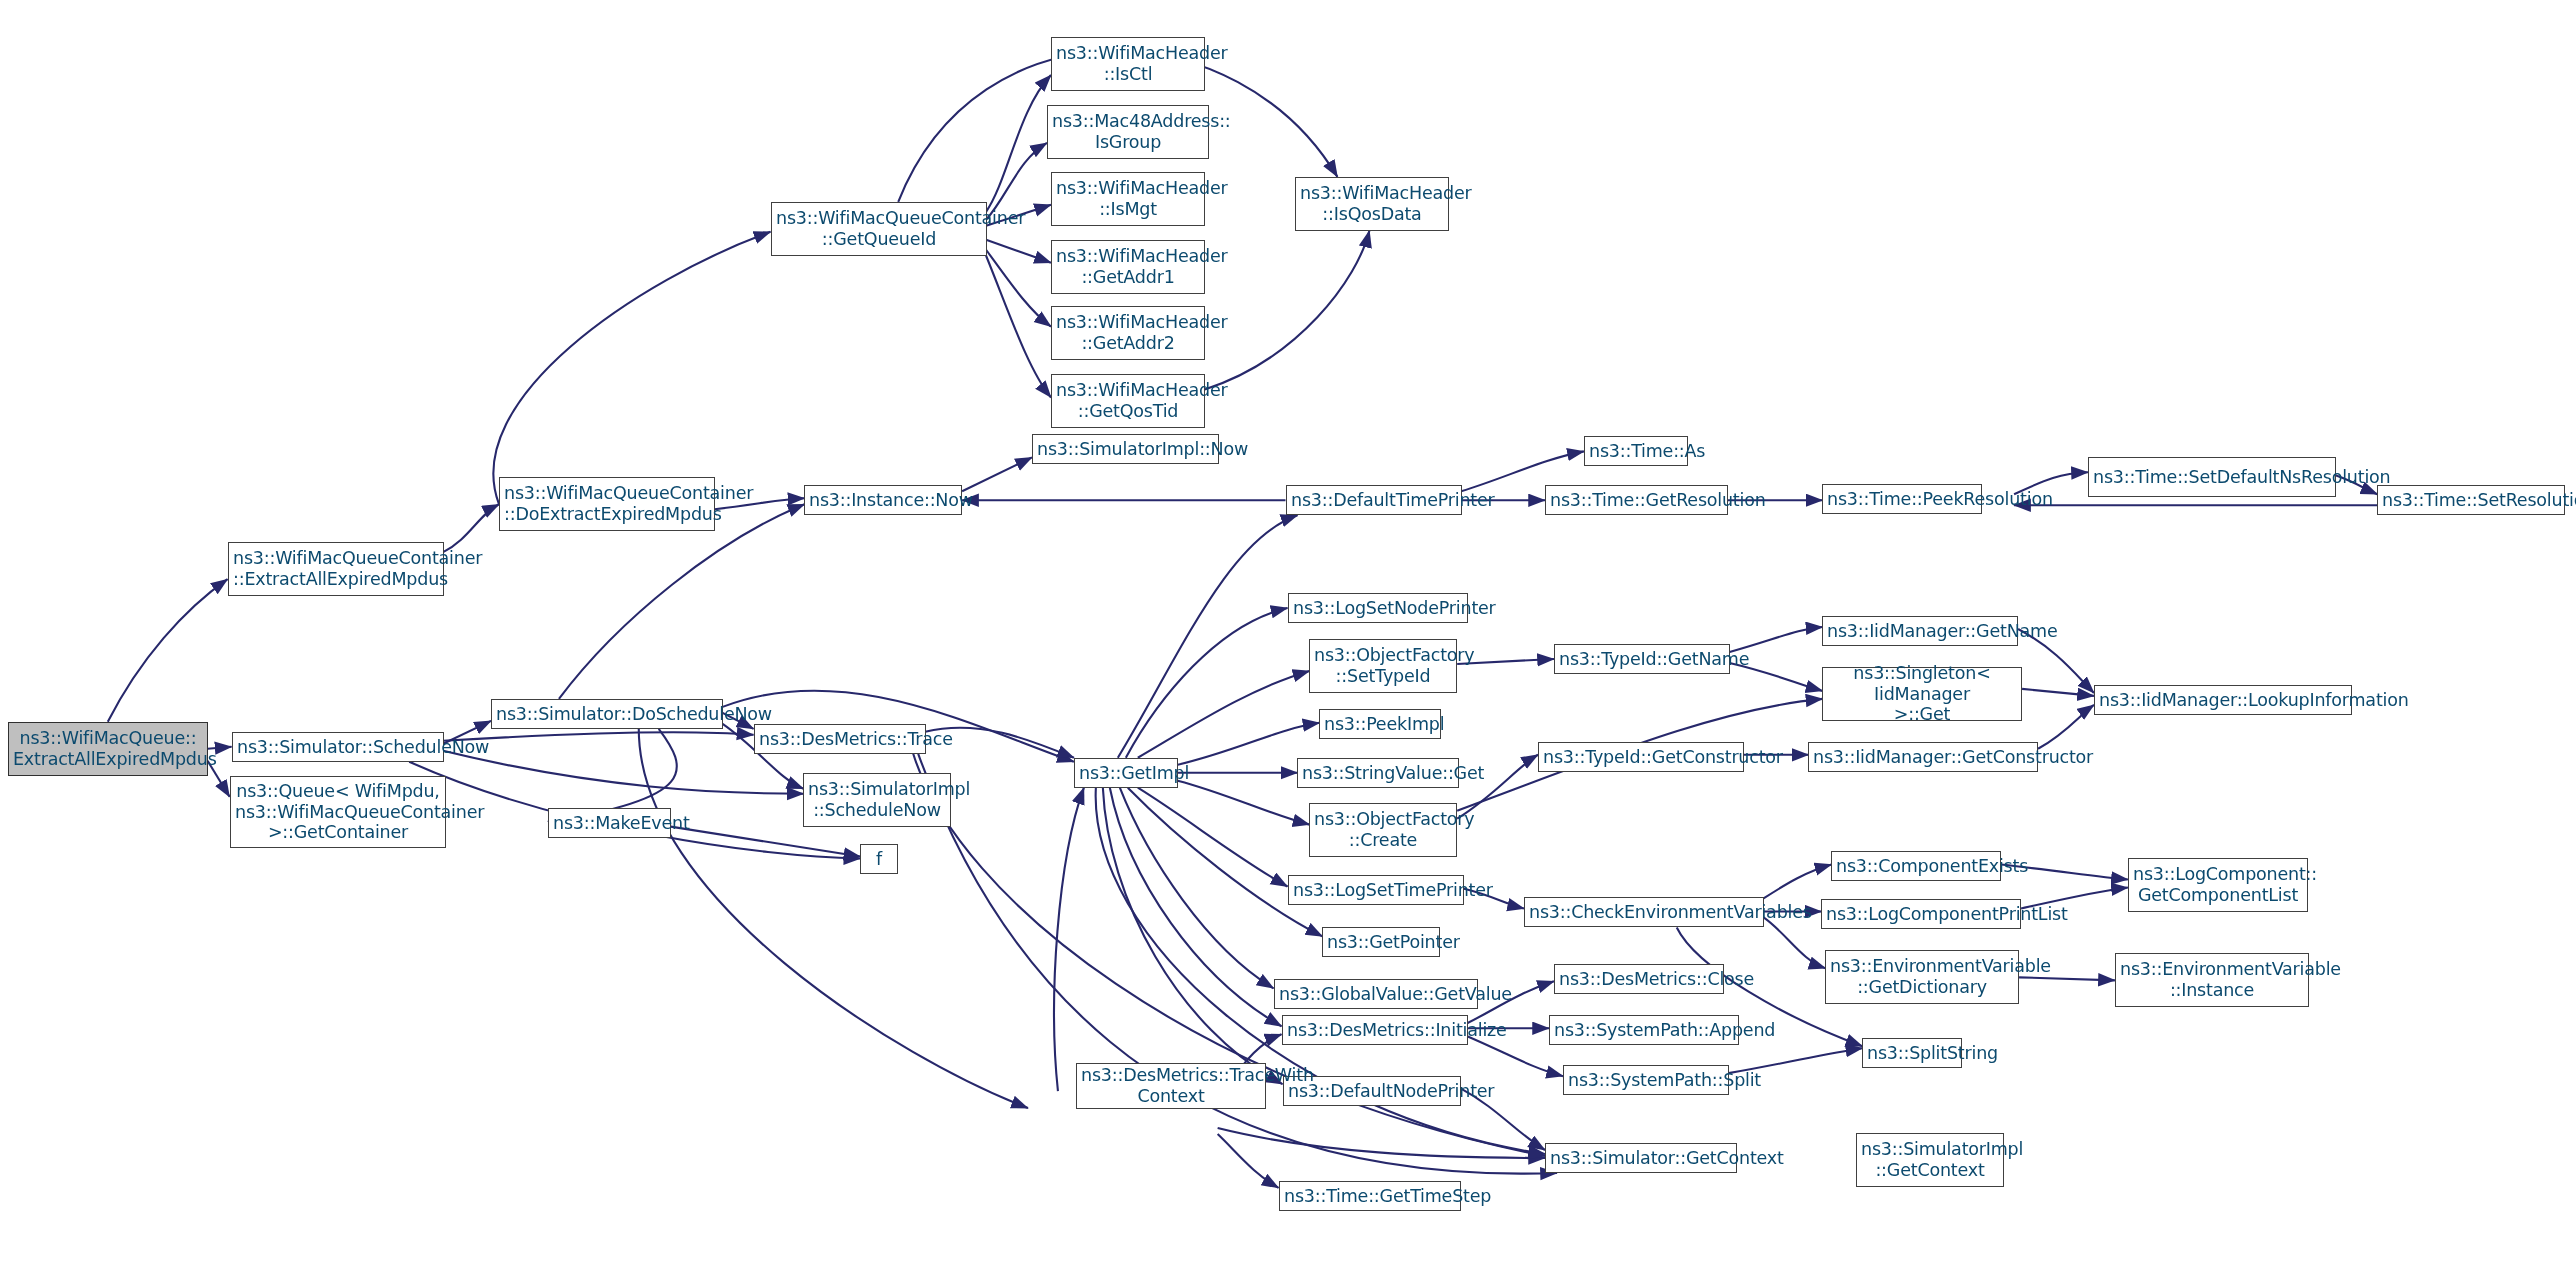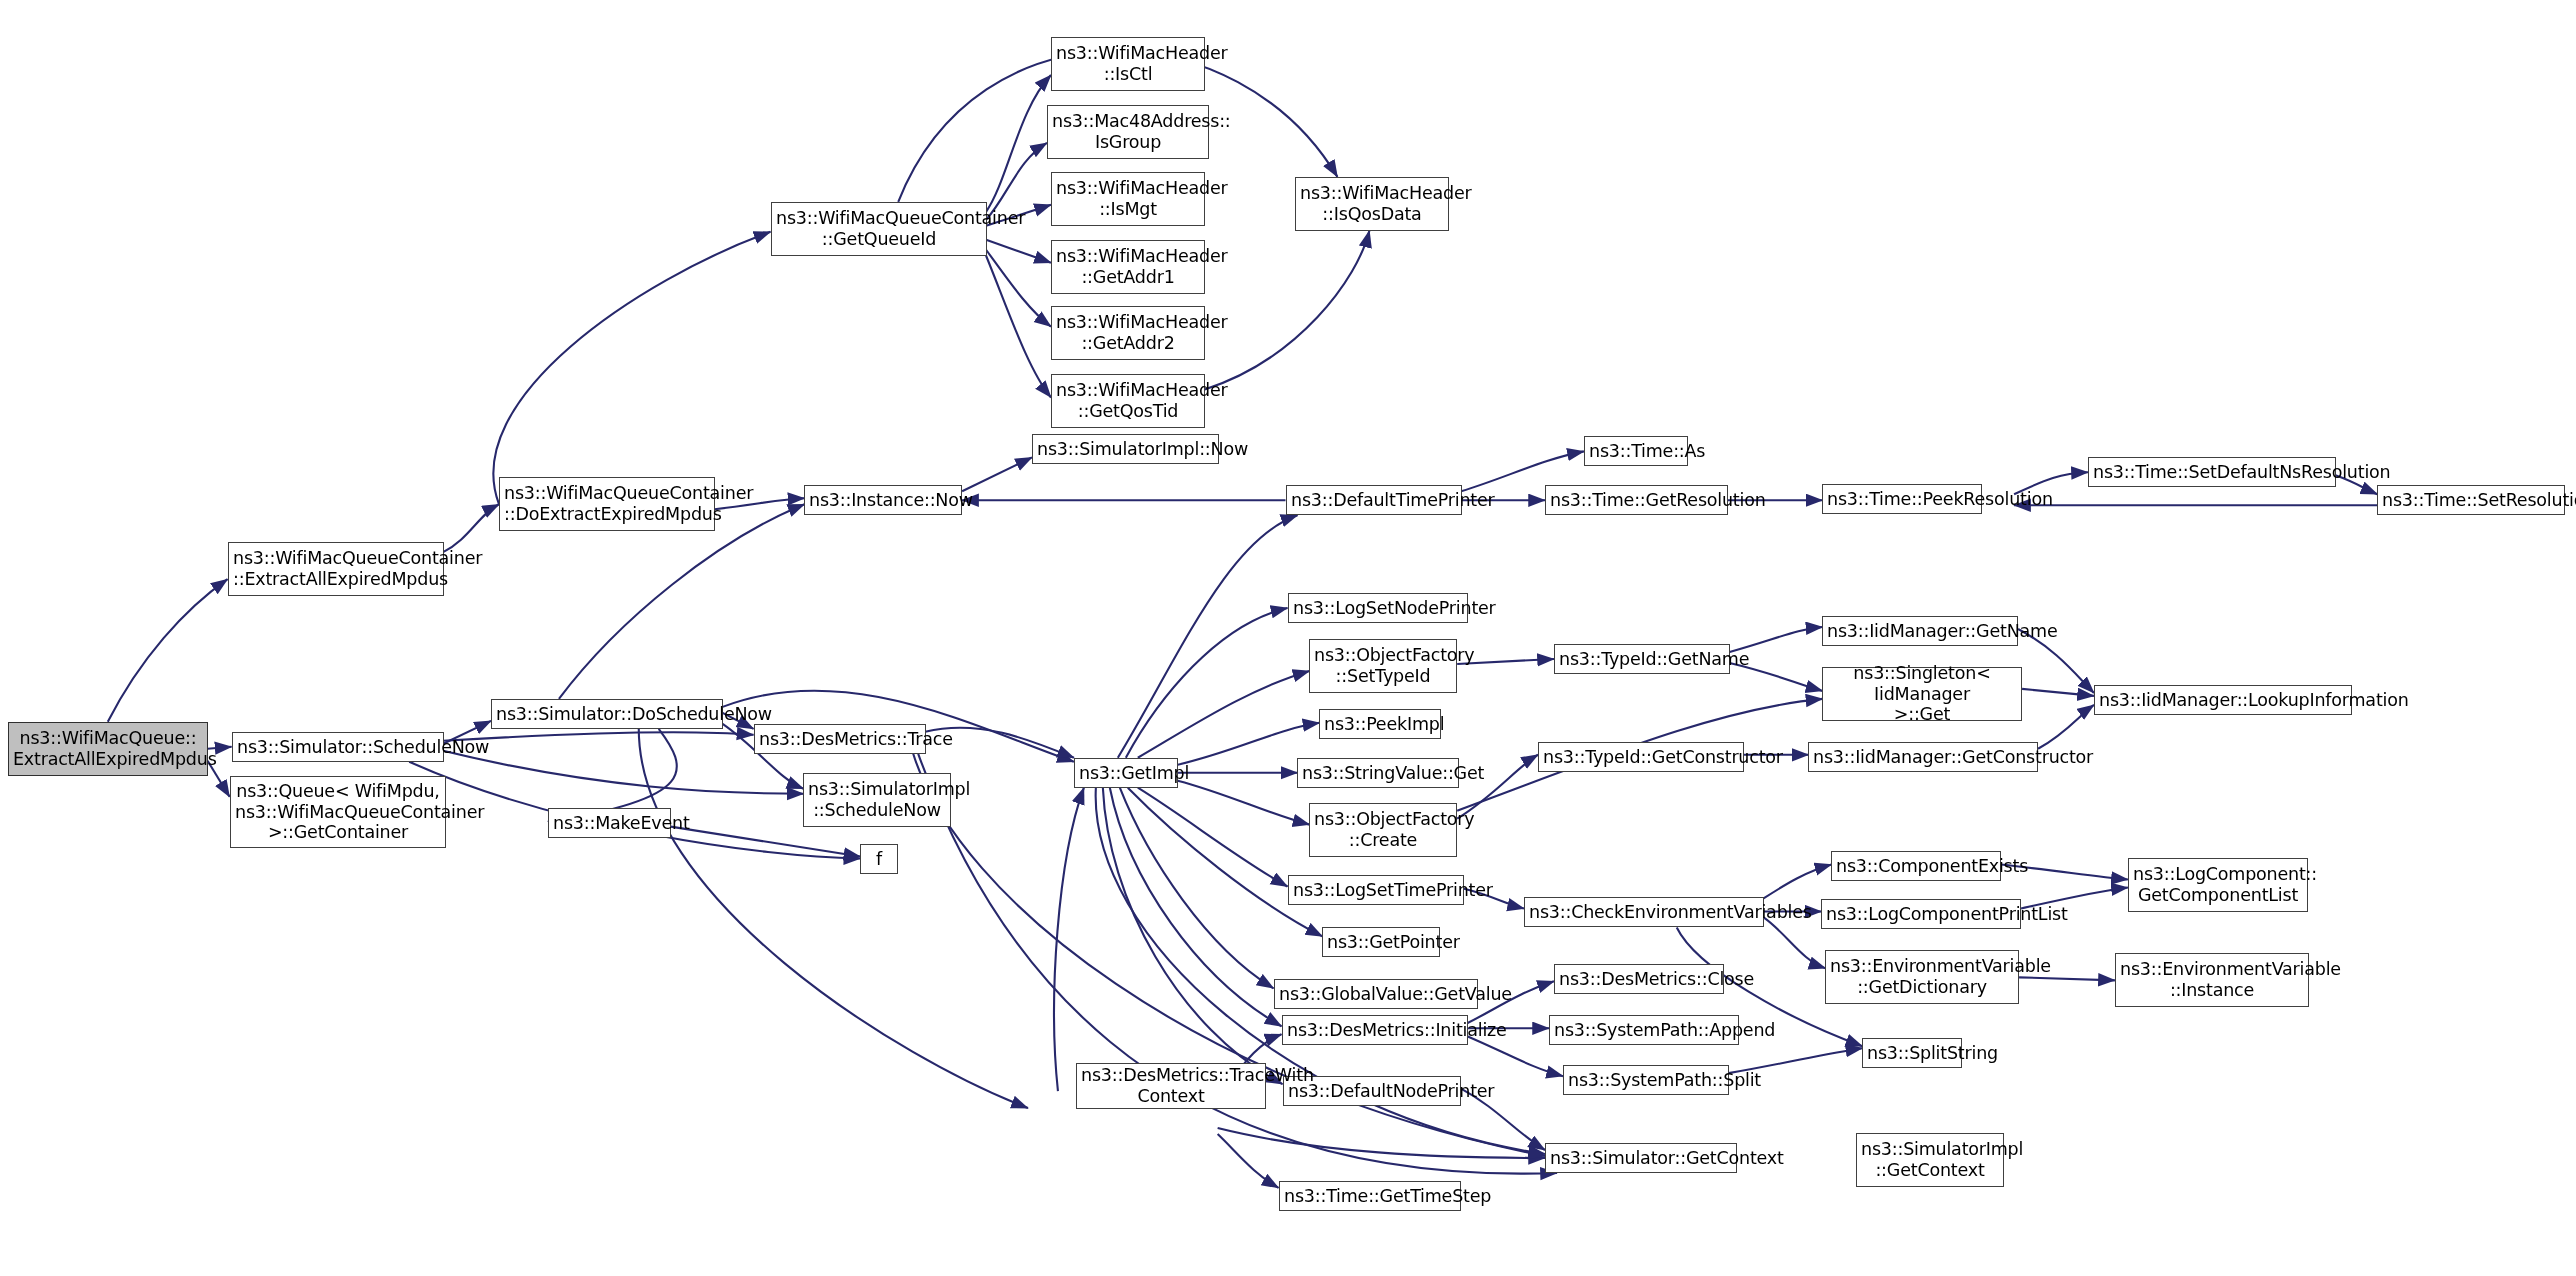--- a/index.html
+++ b/index.html
@@ -11,21 +11,21 @@
     background:#ffffff;
     overflow:hidden;
     font-family:"DejaVu Sans","Liberation Sans",sans-serif;
   }
   #edges{position:absolute;left:0;top:0;width:2576px;height:1277px;pointer-events:none;}
   .node{
     position:absolute;
     box-sizing:border-box;
     border:1.6px solid #404040;
     background:#ffffff;
-    color:#000000;
+    color:#0c4a6e;
     display:flex;
     align-items:center;
     justify-content:center;
     text-align:center;
     font-size:17.5px;
     line-height:1.18;
     letter-spacing:-0.2px;
     white-space:pre-line;
     padding:0 4px;
   }
@@ -147,21 +147,21 @@
       <div class="node" style="left: 1051px; top: 374px; width: 154px; height: 54px;"><span class="lbl">ns3::WifiMacHeader
 ::GetQosTid</span></div>
       <div class="node" style="left: 1295px; top: 177px; width: 154px; height: 54px;"><span class="lbl">ns3::WifiMacHeader
 ::IsQosData</span></div>
       <div class="node" style="left: 804px; top: 485px; width: 158px; height: 30px;"><span class="lbl">ns3::Instance::Now</span></div>
       <div class="node" style="left: 1032px; top: 434px; width: 187px; height: 30px;"><span class="lbl">ns3::SimulatorImpl::Now</span></div>
       <div class="node" style="left: 1286px; top: 485px; width: 176px; height: 30px; justify-content: flex-end;"><span class="lbl">ns3::DefaultTimePrinter</span></div>
       <div class="node" style="left: 1584px; top: 436px; width: 104px; height: 30px;"><span class="lbl">ns3::Time::As</span></div>
       <div class="node" style="left: 1545px; top: 485px; width: 183px; height: 30px;"><span class="lbl">ns3::Time::GetResolution</span></div>
       <div class="node" style="left: 1822px; top: 484px; width: 160px; height: 30px;"><span class="lbl">ns3::Time::PeekResolution</span></div>
-      <div class="node" style="left: 2088px; top: 457px; width: 248px; height: 30px;"><span class="lbl">ns3::Time::SetDefaultNsResolution</span></div>
+      <div class="node" style="left: 2088px; top: 457px; width: 248px; height: 40px;"><span class="lbl">ns3::Time::SetDefaultNsResolution</span></div>
       <div class="node" style="left: 2377px; top: 485px; width: 188px; height: 30px;"><span class="lbl">ns3::Time::SetResolution</span></div>
       <div class="node" style="left: 1074px; top: 758px; width: 104px; height: 30px;"><span class="lbl">ns3::GetImpl</span></div>
       <div class="node" style="left: 1288px; top: 593px; width: 180px; height: 30px;"><span class="lbl">ns3::LogSetNodePrinter</span></div>
       <div class="node" style="left: 1309px; top: 639px; width: 148px; height: 54px;"><span class="lbl">ns3::ObjectFactory
 ::SetTypeId</span></div>
       <div class="node" style="left: 1319px; top: 709px; width: 122px; height: 30px;"><span class="lbl">ns3::PeekImpl</span></div>
       <div class="node" style="left: 1297px; top: 758px; width: 162px; height: 30px;"><span class="lbl">ns3::StringValue::Get</span></div>
       <div class="node" style="left: 1309px; top: 803px; width: 148px; height: 54px;"><span class="lbl">ns3::ObjectFactory
 ::Create</span></div>
       <div class="node" style="left: 1554px; top: 644px; width: 176px; height: 30px;"><span class="lbl">ns3::TypeId::GetName</span></div>

